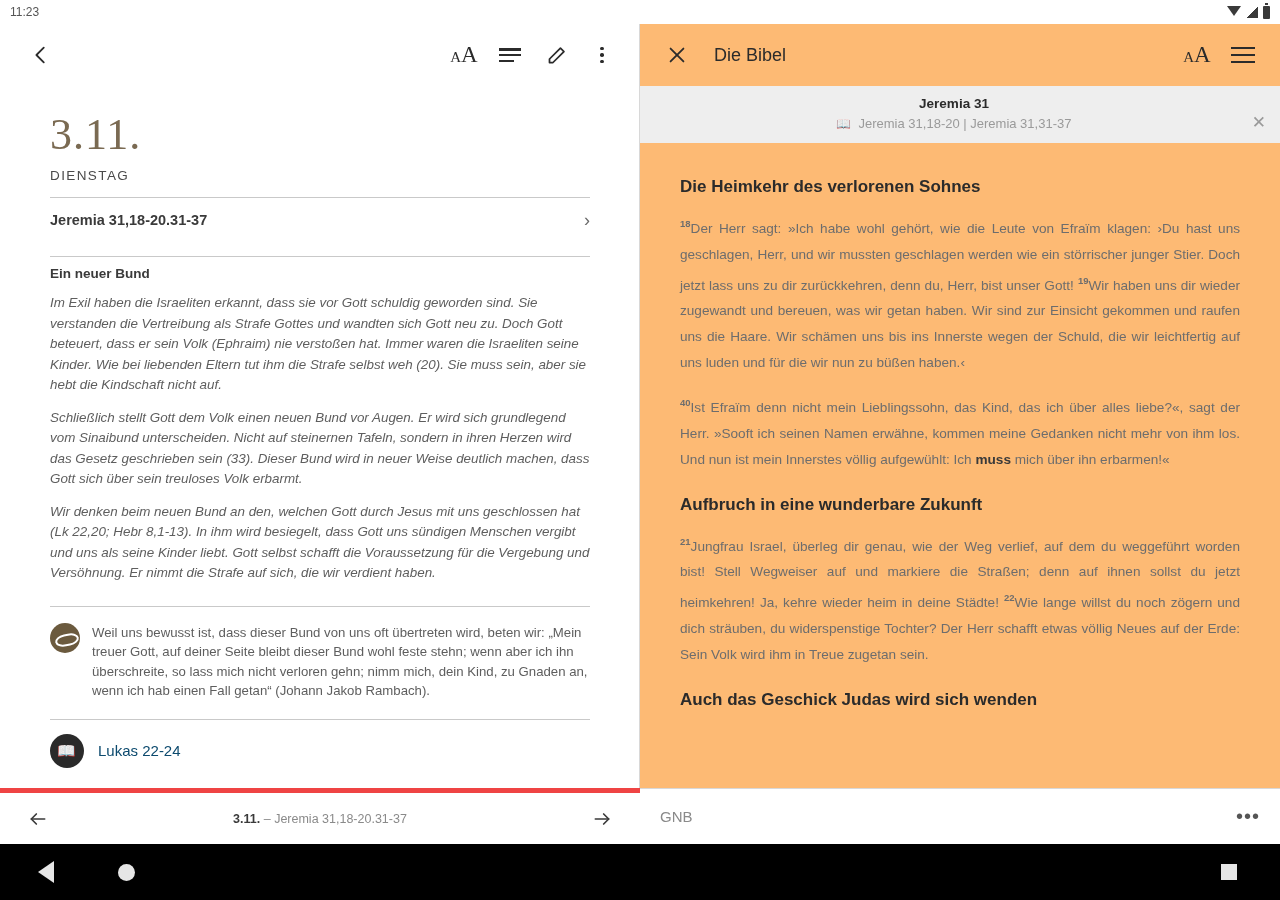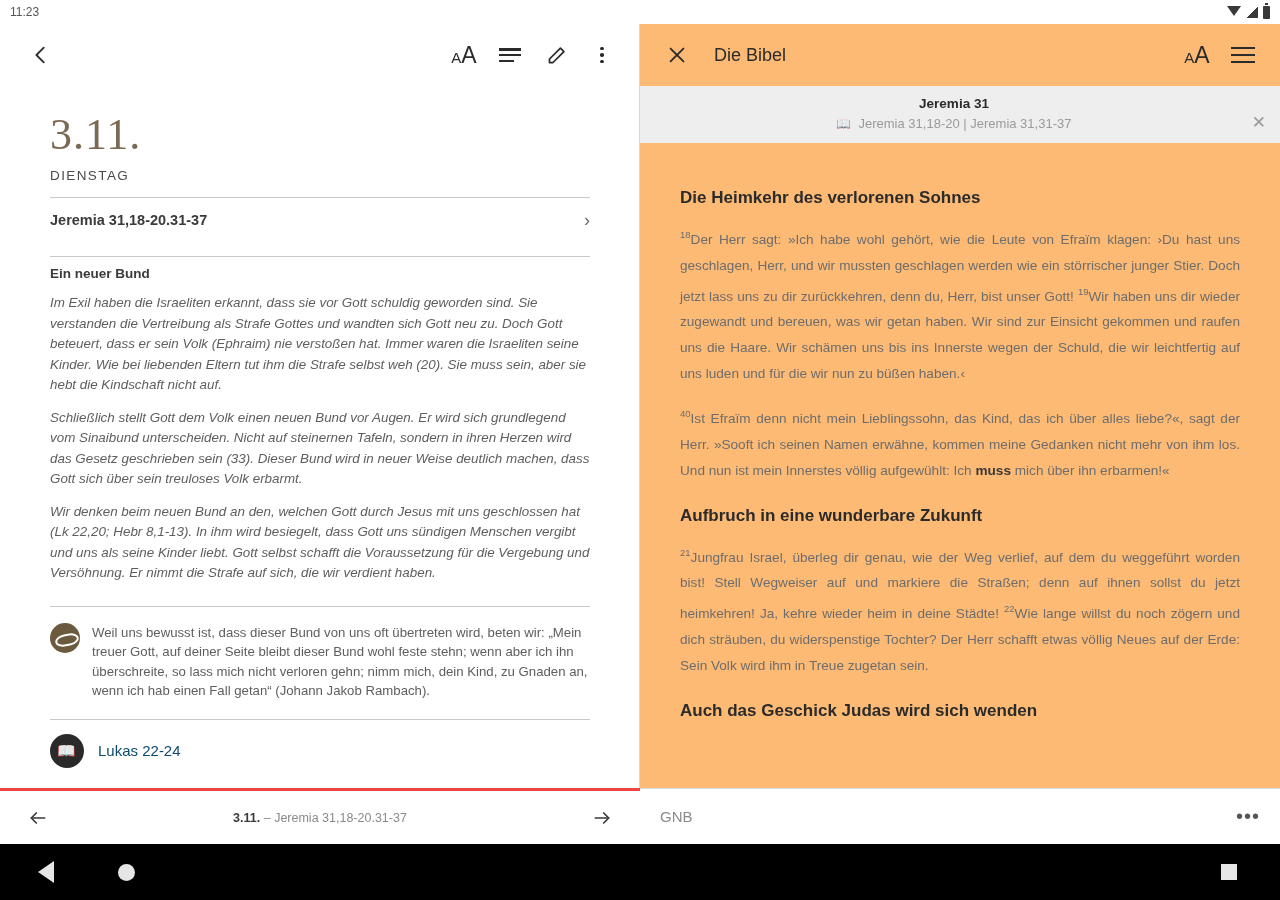--- a/index.html
+++ b/index.html
@@ -81,21 +81,21 @@
   }
   .icon-btn {
     width: 46px; height: 46px;
     display: flex; align-items: center; justify-content: center;
     color: #2b2b2b;
     cursor: pointer;
     flex: 0 0 auto;
   }
   .l-toolbar .grow { flex: 1 1 auto; }
   .aa-icon {
-    font-family: Liberation Sans, sans-serif;
+    font-family: Liberation Serif, serif;
     color: #2b2b2b;
     letter-spacing: 0px;
     display: inline-block;
   }
   .aa-icon .small { font-size: 15px; }
   .aa-icon .big { font-size: 23px; }
 
   
   .l-content {
     position: absolute;
@@ -197,21 +197,21 @@
   }
   .song-label {
     font-size: 15px; color: #0c4a6e;
   }
 
   
   .l-bottom {
     position: absolute;
     bottom: 0; left: 0;
     width: 640px; height: 56px;
-    border-top: 3px solid #ef4444;
+    border-top: 5px solid #ef4444;
     display: flex; align-items: center;
     padding: 0 18px;
     background: #ffffff;
   }
   .arrow-btn {
     width: 40px; height: 40px;
     display: flex; align-items: center; justify-content: center;
     color: #3a3a3a;
     font-size: 22px;
     cursor: pointer;
@@ -270,41 +270,42 @@
   }
   .book-icon { font-size: 12px; color: #9a9a9a; }
   .r-banner .bclose {
     position: absolute; right: 14px; top: 26px;
     color: #9a9a9a; font-size: 17px; cursor: pointer;
   }
 
   
   .r-content {
     position: absolute;
-    top: 142px; left: 0;
+    top: 131px; left: 0;
     width: 640px; height: 622px;
     padding: 0 40px;
     overflow: hidden;
   }
   .r-h1 {
     font-size: 17px; font-weight: bold;
     color: #2b2b2b;
     margin-top: 22px;
   }
   .r-p {
     font-size: 13.6px;
     line-height: 26px;
     color: #6d6d6d;
     margin-top: 14px;
     text-align: justify;
   }
   .vnum {
     font-size: 9.5px;
     vertical-align: super;
     color: #6d6d6d;
+    font-weight: bold;
   }
   .r-p b { color: #3a3a3a; }
 
   
   .r-bottom {
     position: absolute;
     bottom: 0; left: 0;
     width: 640px; height: 56px;
     border-top: 1px solid #d8d8d8;
     display: flex; align-items: center;

